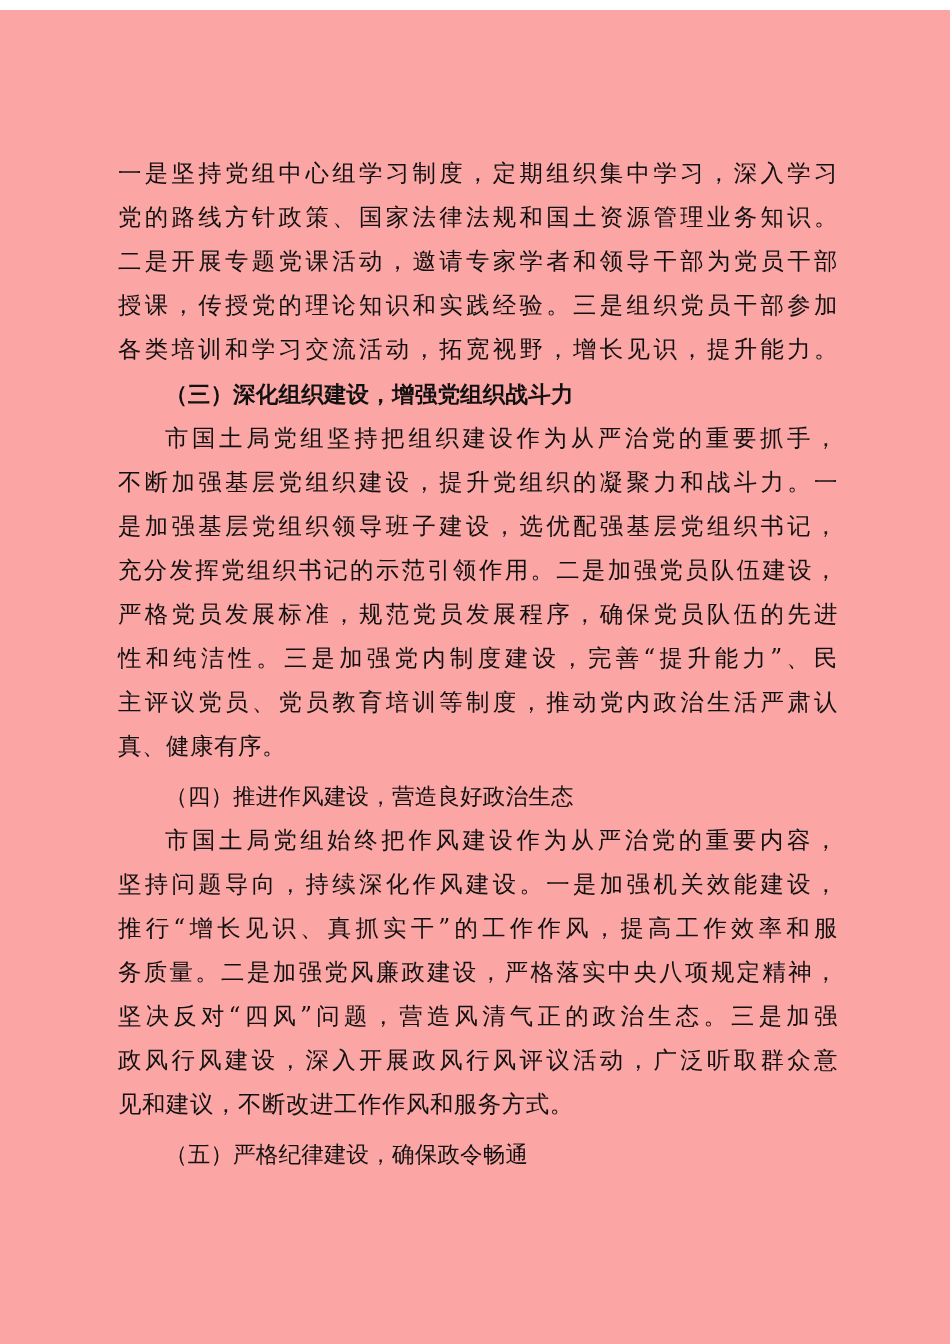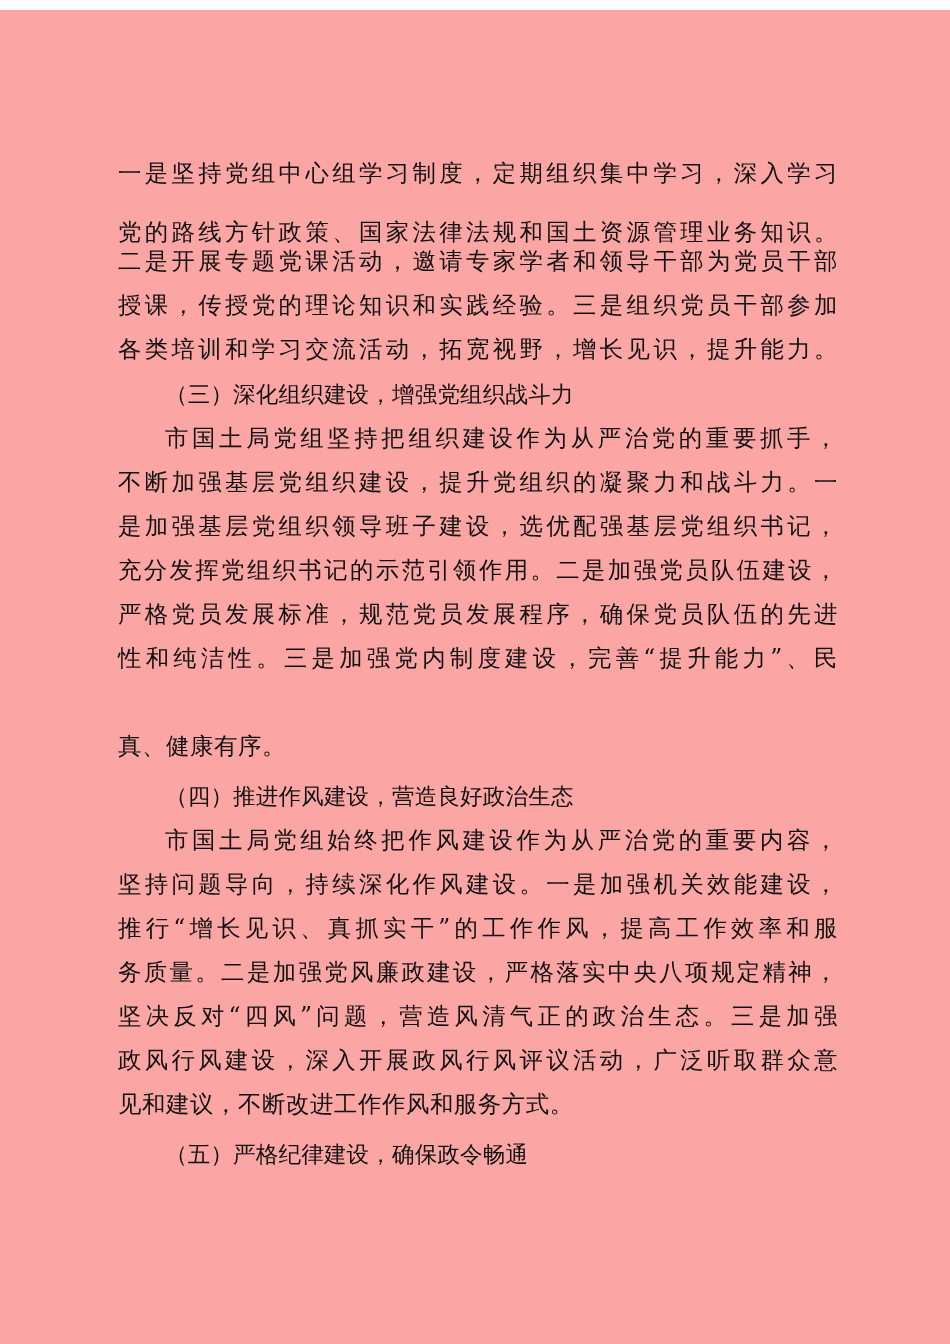--- a/index.html
+++ b/index.html
@@ -48,33 +48,34 @@
       font-size: 22.5px;
       letter-spacing: 0.2px;
     }
   </style>
 </head>
 <body>
 
 <div class="page">
 
   <div class="line full" style="top:145px;">一是坚持党组中心组学习制度，定期组织集中学习，深入学习</div>
-  <div class="line full" style="top:189px;margin-top:15px;">党的路线方针政策、国家法律法规和国土资源管理业务知识。</div>
+  <div class="line full" style="top:189px;">党的路线方针政策、国家法律法规和国土资源管理业务知识。</div>
   <div class="line full" style="top:233px;">二是开展专题党课活动，邀请专家学者和领导干部为党员干部</div>
   <div class="line full" style="top:277px;">授课，传授党的理论知识和实践经验。三是组织党员干部参加</div>
   <div class="line full" style="top:321px;">各类培训和学习交流活动，拓宽视野，增长见识，提升能力。</div>
 
-  <div class="line heading" style="top:366px;">（三）深化组织建设，增强党组织战斗力</div>
+  <div class="line heading" style="top:366px;font-weight:bold;">（三）深化组织建设，增强党组织战斗力</div>
 
   <div class="line full indent" style="top:410px;">市国土局党组坚持把组织建设作为从严治党的重要抓手，</div>
   <div class="line full" style="top:454px;">不断加强基层党组织建设，提升党组织的凝聚力和战斗力。一</div>
   <div class="line full" style="top:542px;">充分发挥党组织书记的示范引领作用。二是加强党员队伍建设，</div>
   <div class="line full" style="top:498px;">是加强基层党组织领导班子建设，选优配强基层党组织书记，</div>
   <div class="line full" style="top:586px;">严格党员发展标准，规范党员发展程序，确保党员队伍的先进</div>
   <div class="line full" style="top:630px;">性和纯洁性。三是加强党内制度建设，完善“提升能力”、民</div>
+  <div class="line full" style="top:674px;">主评议党员、党员教育培训等制度，推动党内政治生活严肃认</div>
   <div class="line" style="top:718px;">真、健康有序。</div>
 
   <div class="line heading" style="top:768px;">（四）推进作风建设，营造良好政治生态</div>
 
   <div class="line full indent" style="top:812px;">市国土局党组始终把作风建设作为从严治党的重要内容，</div>
   <div class="line full" style="top:856px;">坚持问题导向，持续深化作风建设。一是加强机关效能建设，</div>
   <div class="line full" style="top:900px;">推行“增长见识、真抓实干”的工作作风，提高工作效率和服</div>
   <div class="line full" style="top:944px;">务质量。二是加强党风廉政建设，严格落实中央八项规定精神，</div>
   <div class="line full" style="top:988px;">坚决反对“四风”问题，营造风清气正的政治生态。三是加强</div>
   <div class="line full" style="top:1032px;">政风行风建设，深入开展政风行风评议活动，广泛听取群众意</div>

